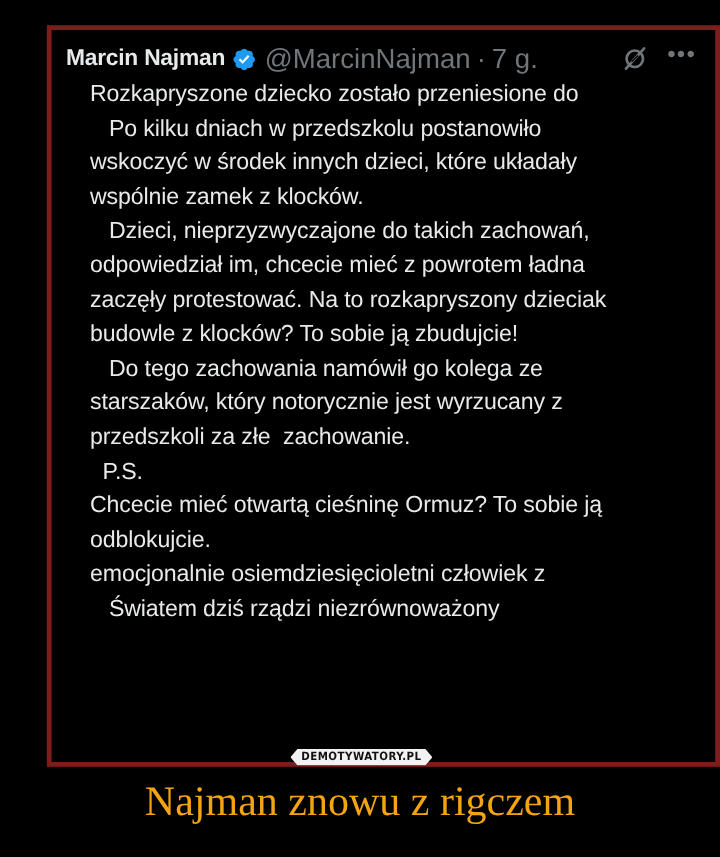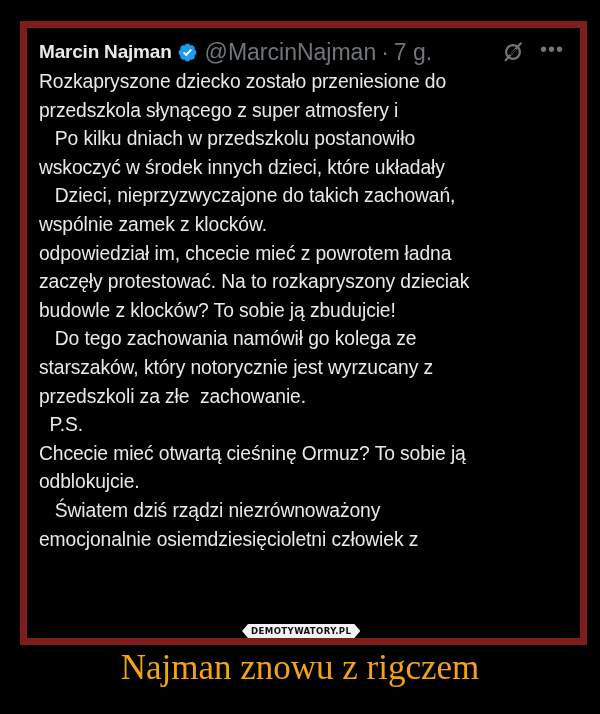--- a/index.html
+++ b/index.html
@@ -9,25 +9,25 @@
     }
     body {
       width: 600px;
       height: 714px;
       position: relative;
       overflow: hidden;
       font-family: "Liberation Sans", "DejaVu Sans", sans-serif;
     }
     .frame {
       position: absolute;
-      left: 20px;
+      left: 39px;
       top: 21px;
       width: 553px;
       height: 610px;
-      border: 7px solid #7f1d1d;
+      border: 4px solid #7f1d1d;
       background: #000;
       box-sizing: content-box;
     }
     .tweet {
       position: absolute;
       left: 12px;
       top: 12px;
       right: 10px;
     }
     .tweet-header {
@@ -73,20 +73,21 @@
     .tweet-body {
       margin-top: 4px;
       color: #e7e9ea;
       font-size: 19.3px;
       line-height: 28.6px;
       letter-spacing: -0.1px;
     }
     .tweet-line {
       display: block;
       white-space: pre;
+      margin-left: 20px;
     }
     .watermark {
       position: absolute;
       left: 242px;
       top: 624px;
       height: 14px;
       padding: 0 9px;
       background: #f2f2f2;
       color: #111;
       font-family: "DejaVu Sans Condensed", "DejaVu Sans", sans-serif;
@@ -130,35 +131,34 @@
         <svg viewBox="0 0 24 24" width="22" height="22">
           <circle cx="12" cy="12" r="7.5" fill="none" stroke="#71767b" stroke-width="2.4"></circle>
           <line x1="4" y1="21" x2="20.5" y2="2.5" stroke="#71767b" stroke-width="2.4" stroke-linecap="round"></line>
           <line x1="9" y1="15" x2="15" y2="9" stroke="#000" stroke-width="1.2"></line>
         </svg>
       </span>
       <span class="more-icon">•••</span>
     </div>
     <div class="tweet-body">
       <span class="tweet-line">Rozkapryszone dziecko zostało przeniesione do</span>
-      <span class="tweet-line">przedszkola słynącego z super atmosfery i</span>
       <span class="tweet-line">   Po kilku dniach w przedszkolu postanowiło</span>
       <span class="tweet-line">wskoczyć w środek innych dzieci, które układały</span>
+      <span class="tweet-line">wspólnie zamek z klocków.</span>
       <span class="tweet-line">   Dzieci, nieprzyzwyczajone do takich zachowań,</span>
-      <span class="tweet-line">wspólnie zamek z klocków.</span>
       <span class="tweet-line">odpowiedział im, chcecie mieć z powrotem ładna</span>
       <span class="tweet-line">zaczęły protestować. Na to rozkapryszony dzieciak</span>
       <span class="tweet-line">budowle z klocków? To sobie ją zbudujcie!</span>
       <span class="tweet-line">   Do tego zachowania namówił go kolega ze</span>
       <span class="tweet-line">starszaków, który notorycznie jest wyrzucany z</span>
       <span class="tweet-line">przedszkoli za złe  zachowanie.</span>
       <span class="tweet-line">  P.S.</span>
       <span class="tweet-line">Chcecie mieć otwartą cieśninę Ormuz? To sobie ją</span>
       <span class="tweet-line">odblokujcie.</span>
+      <span class="tweet-line">emocjonalnie osiemdziesięcioletni człowiek z</span>
       <span class="tweet-line">   Światem dziś rządzi niezrównoważony</span>
-      <span class="tweet-line">emocjonalnie osiemdziesięcioletni człowiek z</span>
     </div>
   </div>
 </div>
 
 <div class="watermark">DEMOTYWATORY.PL</div>
 
 <div class="caption">Najman znowu z rigczem</div>
 
 </body></html>

